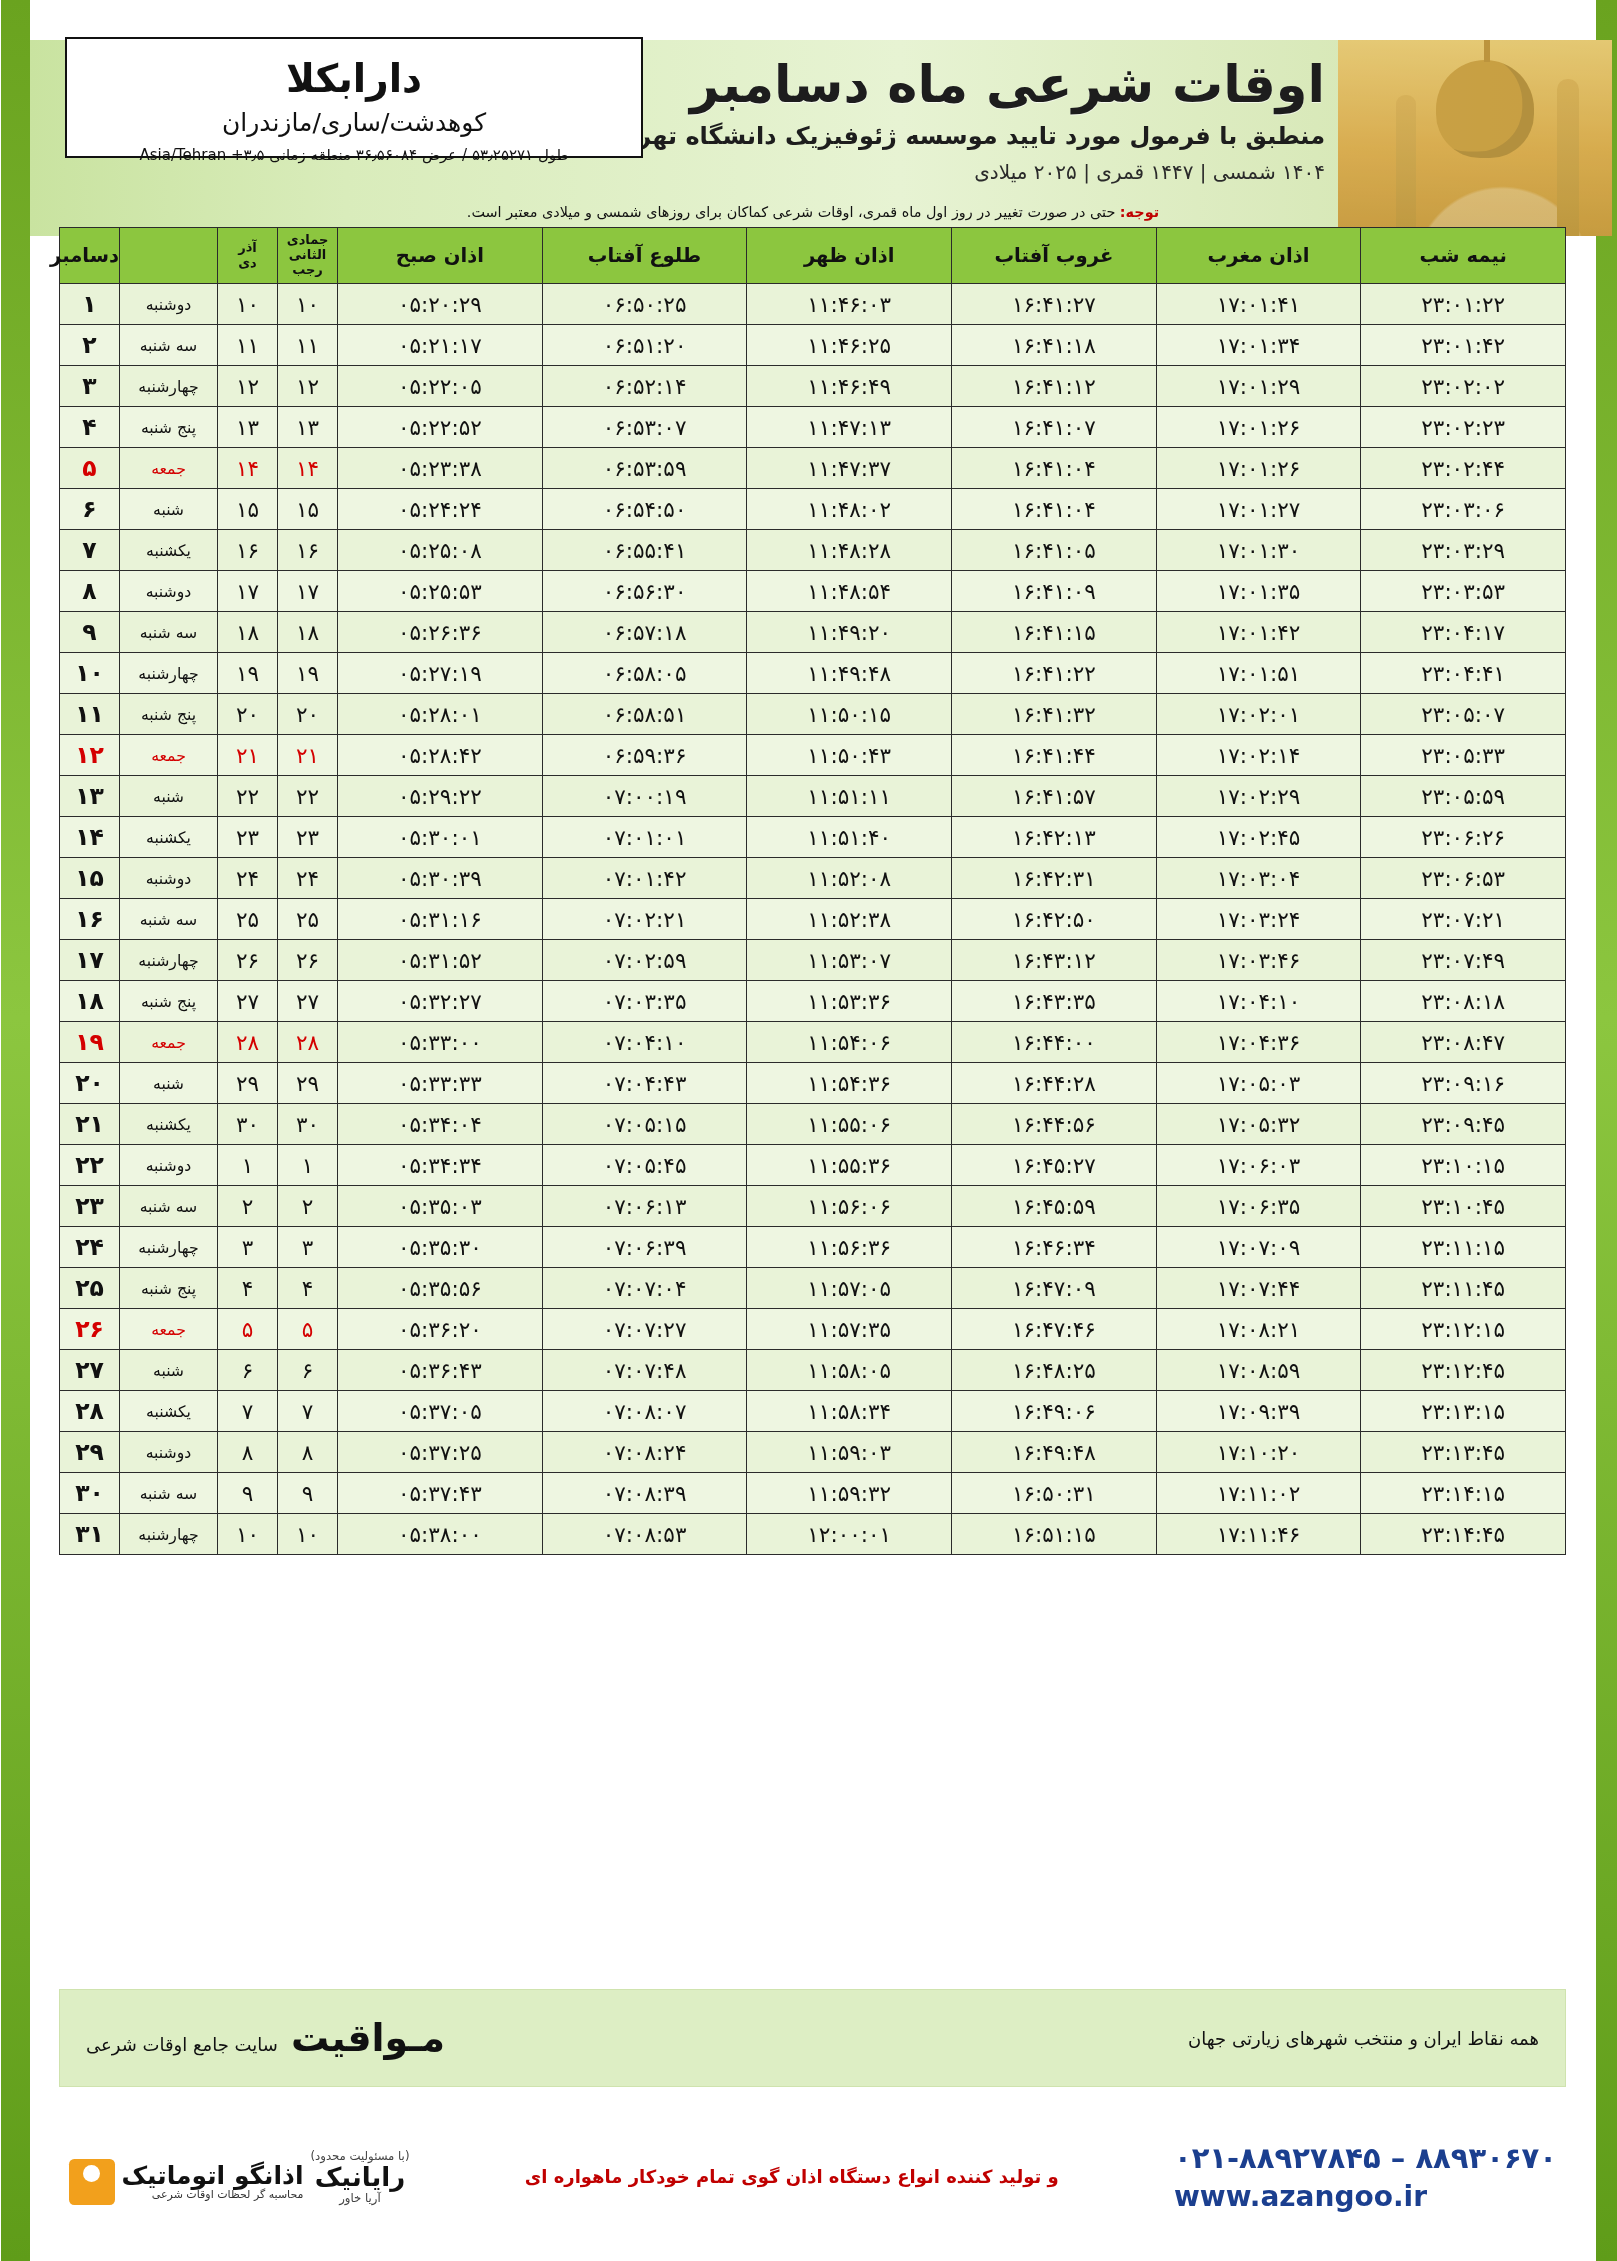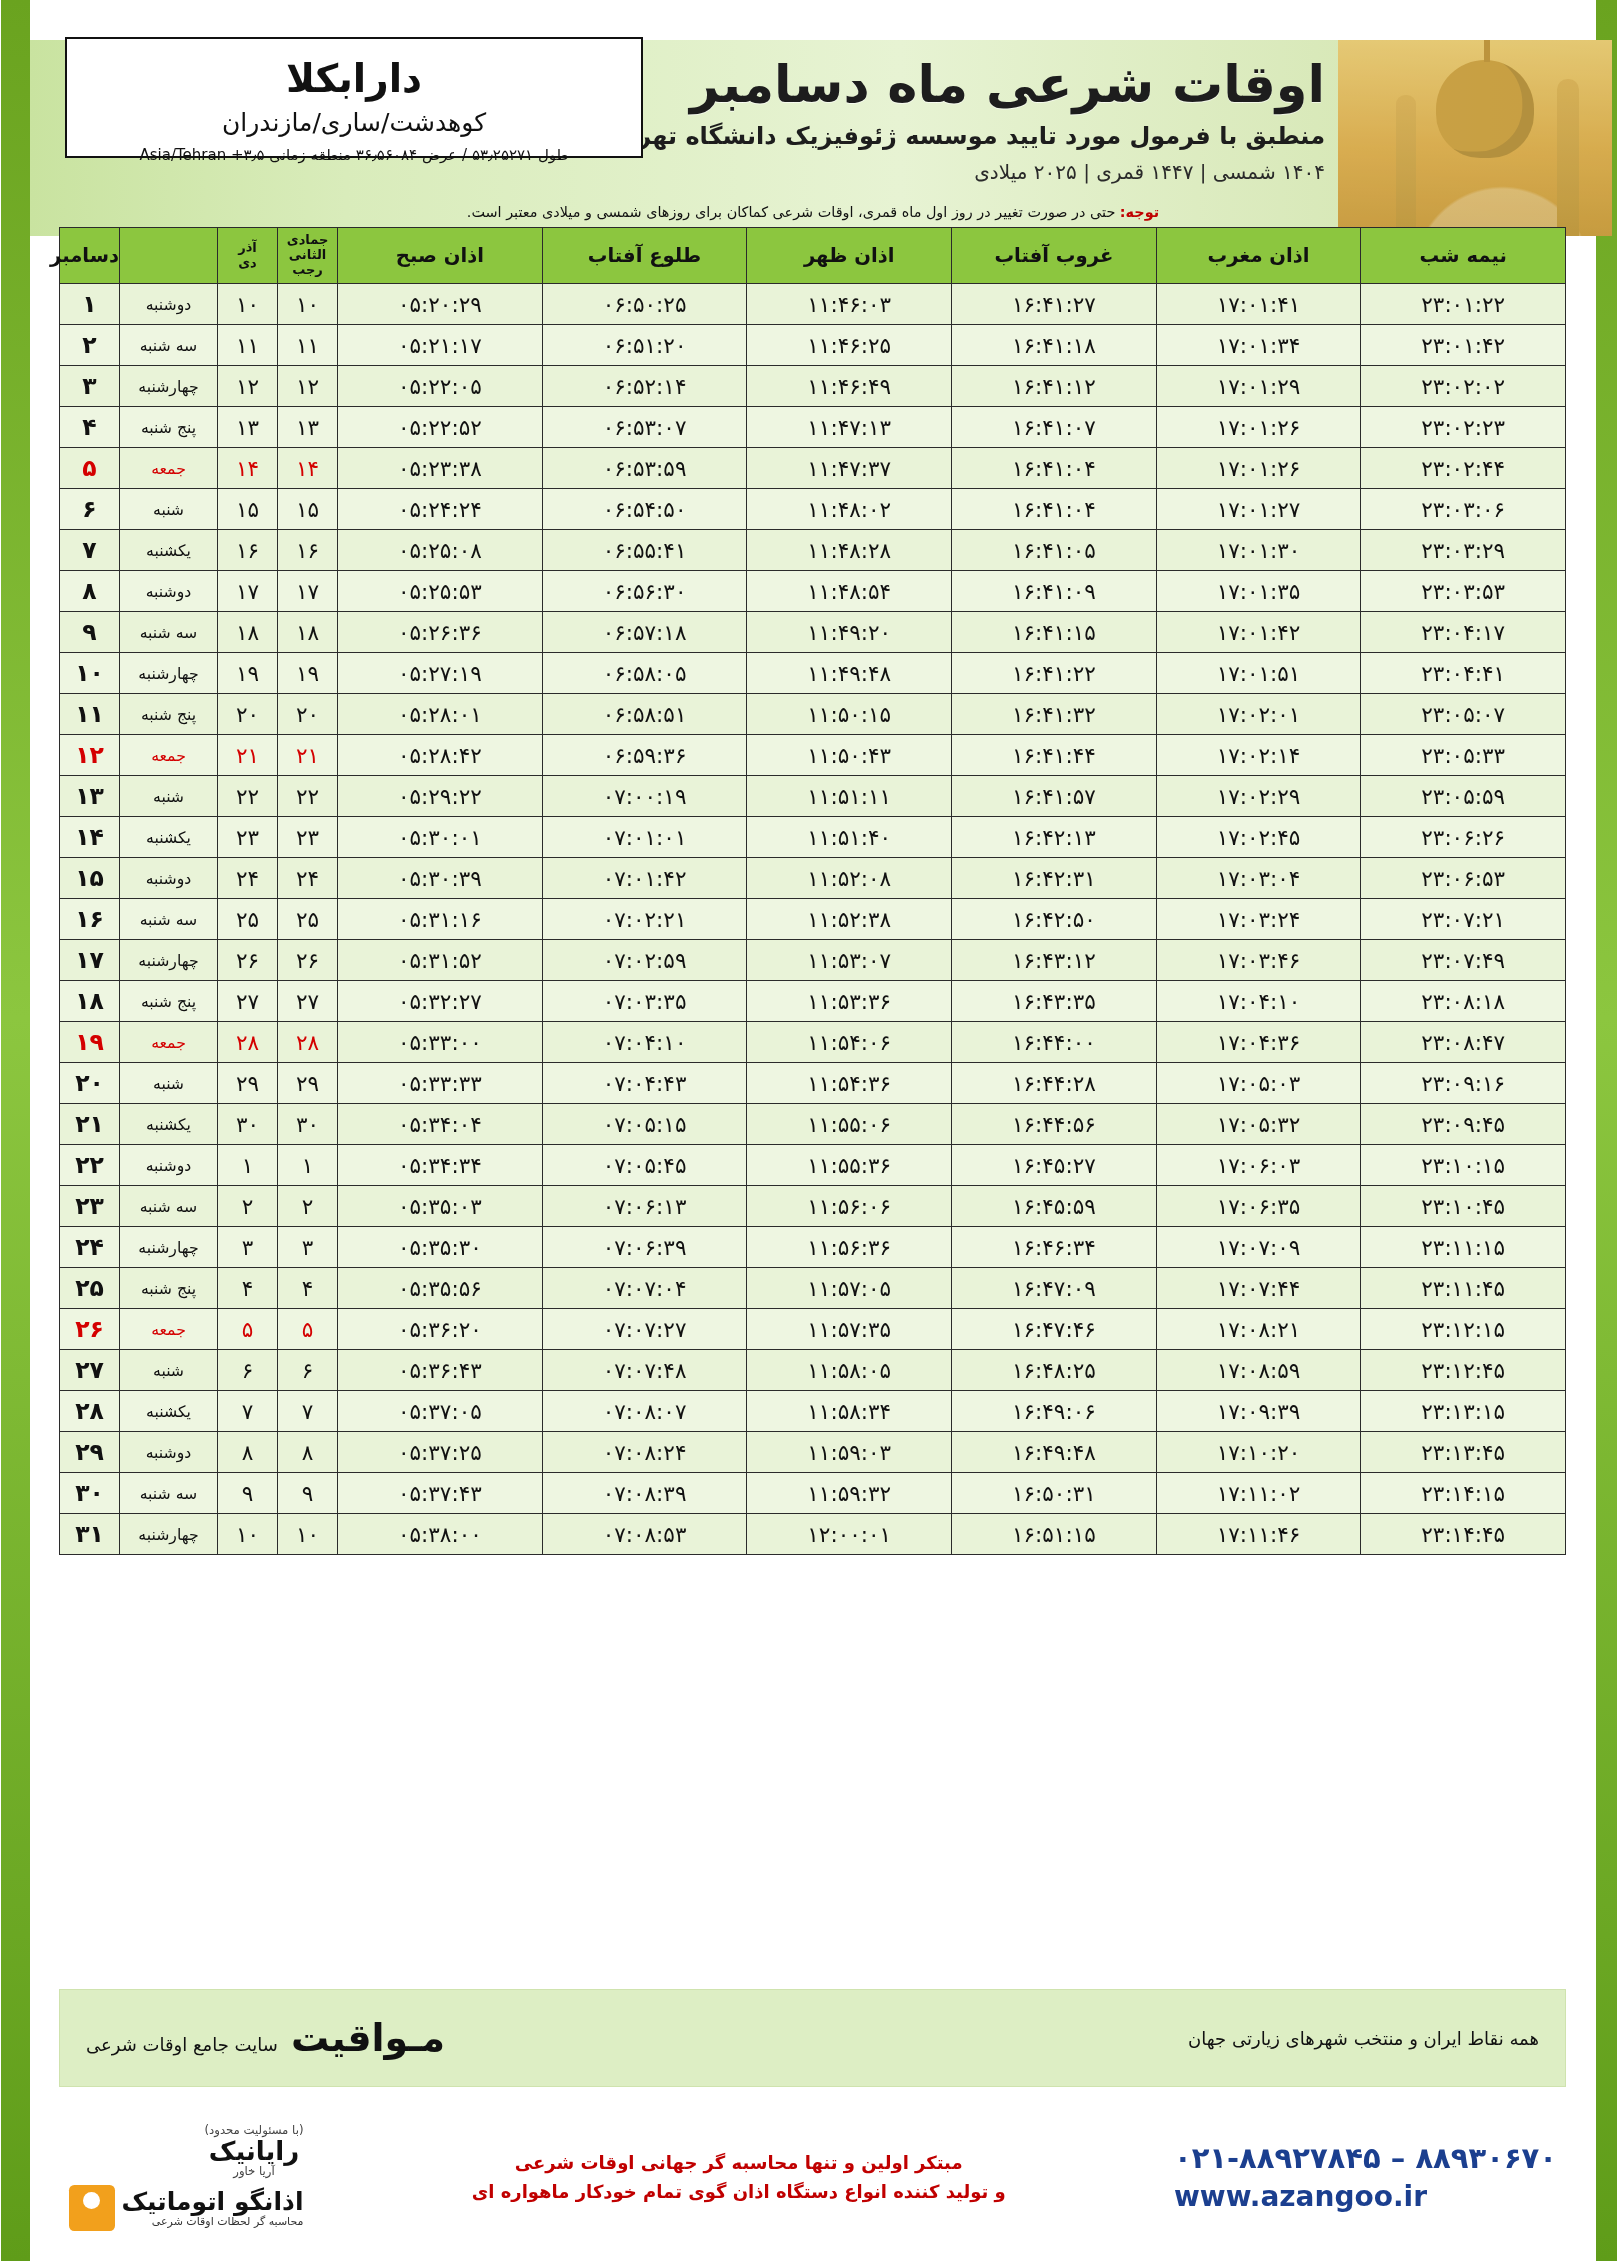--- a/index.html
+++ b/index.html
@@ -120,21 +120,21 @@
   .f-brand small{font-size:18px;font-weight:normal;}
   
   .bottom{
     position:absolute;right:22px;left:30px;top:2094px;height:167px;
     background:#fff;display:flex;align-items:center;justify-content:space-between;
     padding:0 39px;box-sizing:border-box;
   }
   .b-phone{font-size:29px;font-weight:bold;color:#1b3f8f;line-height:1.35;direction:ltr;text-align:left;}
   .b-phone .web{font-size:28px;}
   .b-center{text-align:center;font-size:18px;color:#c00000;line-height:1.6;font-weight:bold;}
-  .b-logos{display:flex;align-items:flex-start;gap:7px;flex-direction:column;}
+  .b-logos{display:flex;align-items:flex-end;gap:7px;}
   .logo-rayanic{
     font-size:26px;font-weight:bold;color:#111;text-align:center;line-height:1.1;
   }
   .logo-rayanic small{display:block;font-size:11.7px;color:#444;font-weight:normal;}
   .logo-azangoo{
     display:flex;align-items:center;gap:6.5px;
   }
   .azan-mark{
     width:46px;height:46px;background:#f2a01c;border-radius:5.2px;position:relative;
   }
@@ -592,21 +592,20 @@
     <small>سایت جامع اوقات شرعی</small>
   </div>
 </div>
 
 <div class="bottom">
   <div class="b-phone">
     <div>۰۲۱-۸۸۹۲۷۸۴۵ – ۸۸۹۳۰۶۷۰</div>
     <div class="web">www.azangoo.ir</div>
   </div>
   <div class="b-center">
-    <div>مبتکر اولین و تنها محاسبه گر جهانی اوقات شرعی</div>
     <div>و تولید کننده انواع دستگاه اذان گوی تمام خودکار ماهواره ای</div>
   </div>
   <div class="b-logos">
     <div class="logo-rayanic">
       <small>(با مسئولیت محدود)</small>
       <span>رایانیک</span>
       <small>آریا خاور</small>
     </div>
     <div class="logo-azangoo">
       <div class="azan-text">

